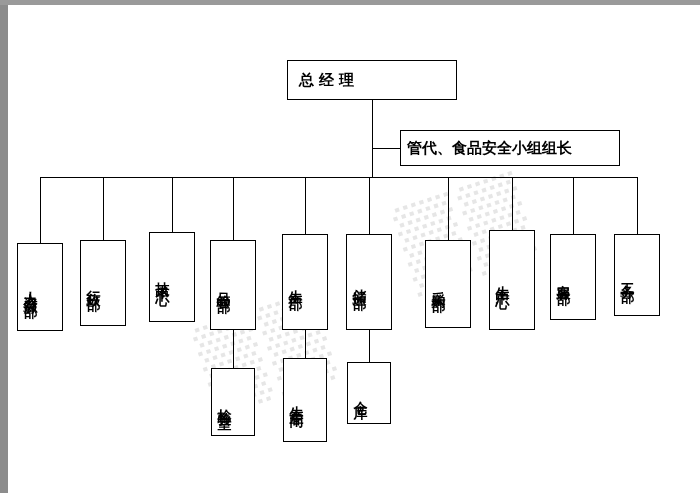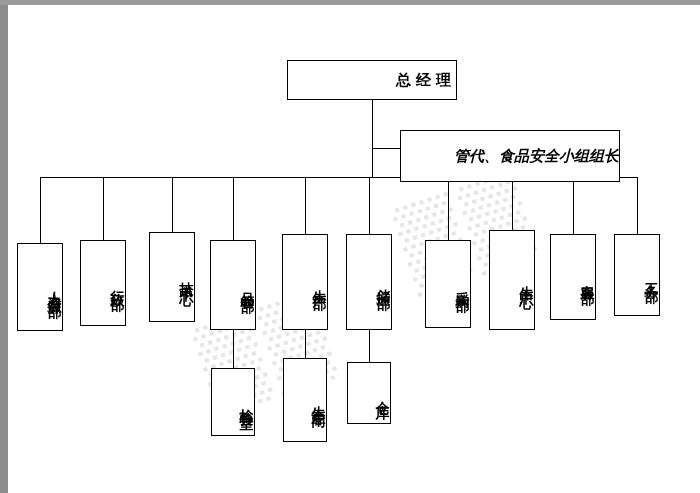--- a/index.html
+++ b/index.html
@@ -20,23 +20,24 @@
     position: absolute; left: 0; top: 0; width: 100%; height: 5px;
     background: #9a9a9a; z-index: 5;
   }
   .line { position: absolute; background: #000; z-index: 2; }
   .box {
     position: absolute;
     border: 1px solid #000;
     background: #ffffff;
     display: flex;
     align-items: center;
-    justify-content: flex-end;
+    justify-content: flex-start;
     box-sizing: border-box;
     z-index: 3;
+    padding-left: 6px;
   }
   .hbox-label {
     font-size: 15px;
     font-weight: 600;
     white-space: nowrap;
   }
   .gm .hbox-label { letter-spacing: 5px; padding-left: 5px; }
   .vbox-label {
     writing-mode: vertical-rl;
     text-orientation: upright;
@@ -86,21 +87,21 @@
   <div class="line" style="left:637px; top:177px; width:1px; height:57px;"></div>
 
   <div class="line" style="left:233px; top:330px; width:1px; height:38px;"></div>
   <div class="line" style="left:305px; top:330px; width:1px; height:28px;"></div>
   <div class="line" style="left:369px; top:330px; width:1px; height:32px;"></div>
 
   <div class="box gm" style="left:287px; top:60px; width:170px; height:40px;">
     <span class="hbox-label">总经理</span>
   </div>
 
-  <div class="box" style="left:400px; top:130px; width:220px; height:52px;font-style:italic;">
+  <div class="box" style="left:400px; top:130px; width:220px; height:36px;">
     <span class="hbox-label">管代、食品安全小组组长</span>
   </div>
 
   <div class="box" style="left:17px; top:243px; width:46px; height:88px;">
     <span class="vbox-label">人力资源部</span>
   </div>
   <div class="box" style="left:80px; top:240px; width:46px; height:86px;">
     <span class="vbox-label">行政部</span>
   </div>
   <div class="box" style="left:149px; top:232px; width:46px; height:90px;">

